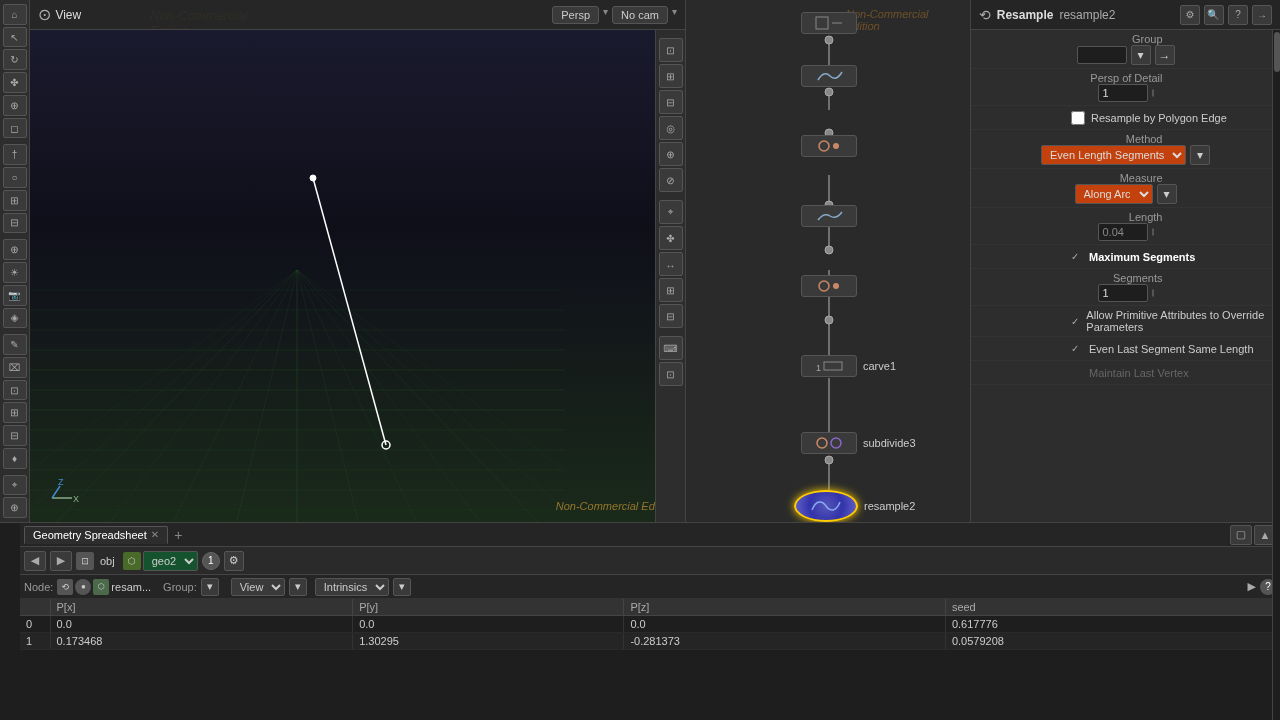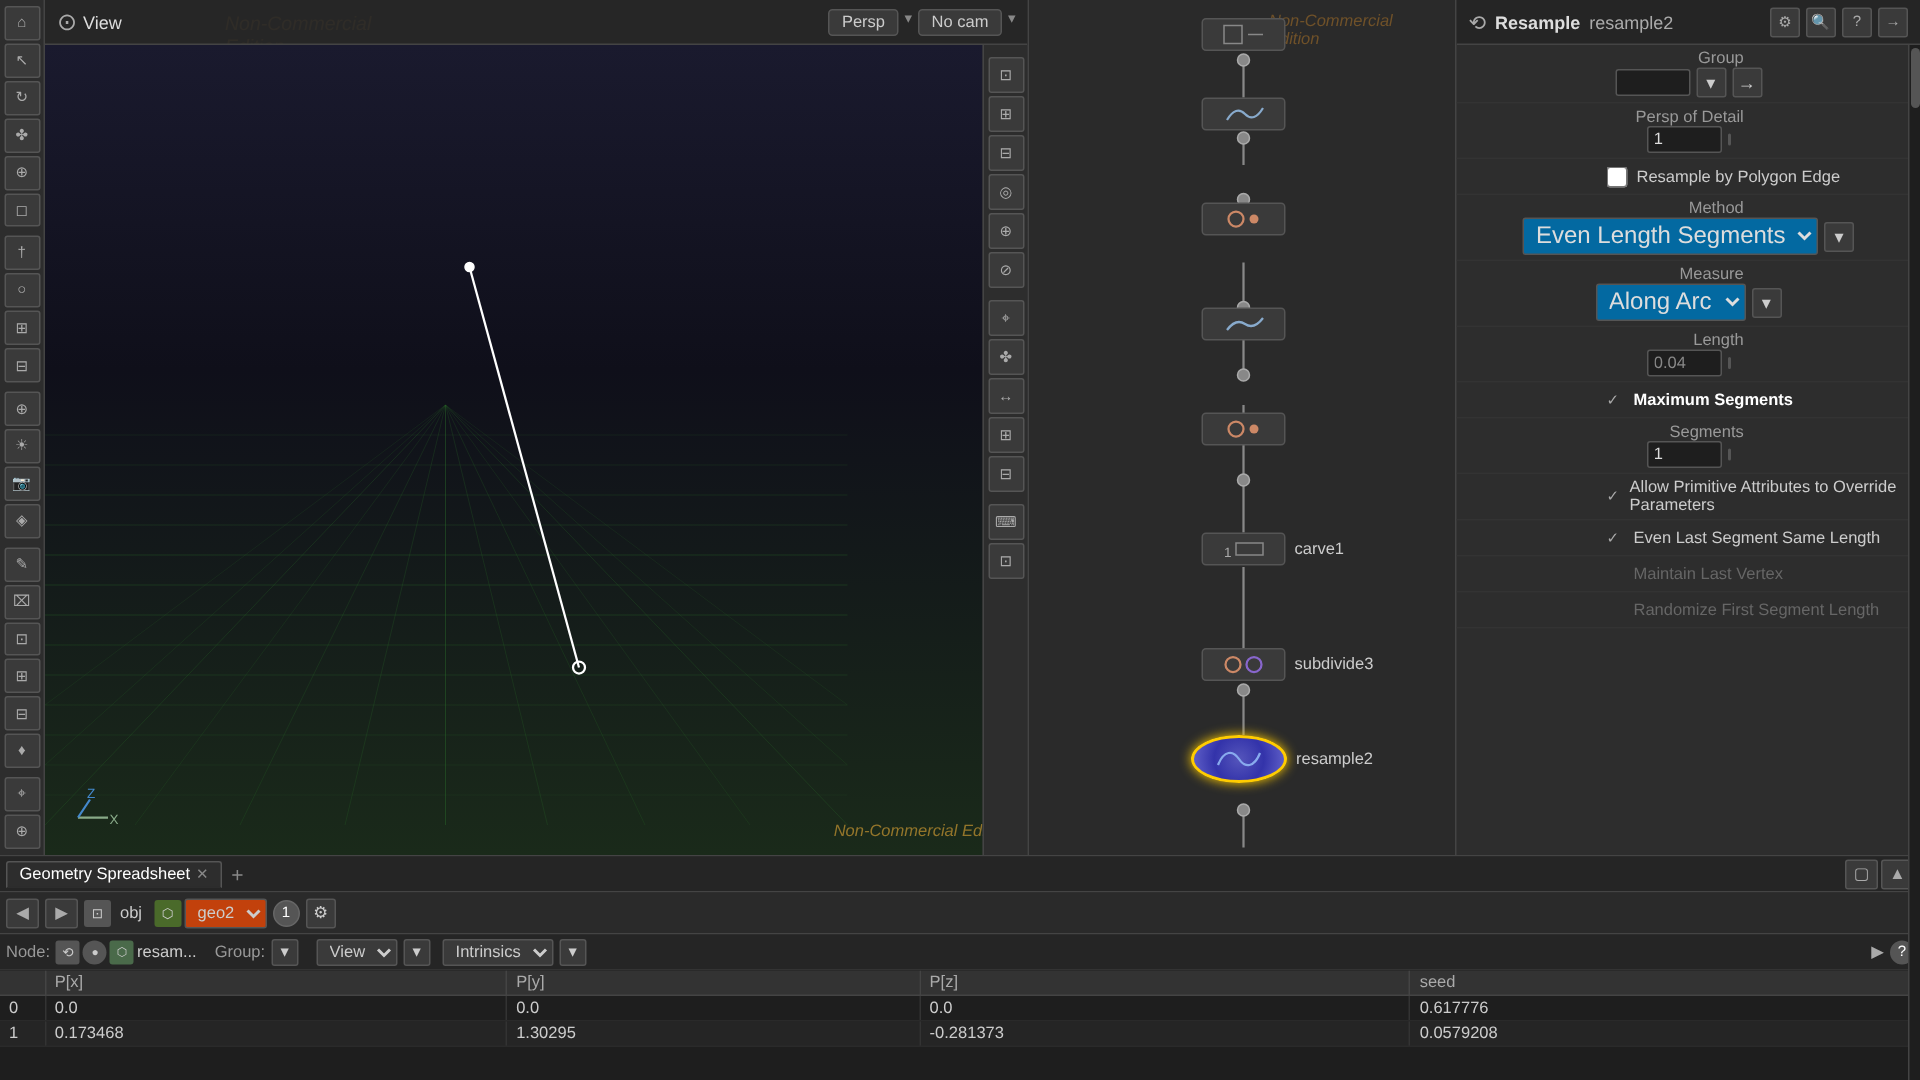--- a/index.html
+++ b/index.html
@@ -1,21 +1,21 @@
 <!DOCTYPE html>
 <html><head>
   <meta charset="utf-8">
   <style>
     * { margin: 0; padding: 0; box-sizing: border-box; }
     body { width: 1280px; height: 720px; overflow: hidden; background: #2a2a2a; font-family: Arial, sans-serif; font-size: 12px; color: #ccc; }
 
     
     .main-container { display: flex; flex-direction: column; width: 1280px; height: 720px; }
     .top-area { display: flex; flex: 1; overflow: hidden; }
-    .bottom-area { height: 150px; background: #1e1e1e; border-top: 1px solid #444; display: flex; flex-direction: column; }
+    .bottom-area { height: 198px; background: #1e1e1e; border-top: 1px solid #444; display: flex; flex-direction: column; padding-left: 20px; }
 
     
     .left-toolbar { width: 30px; background: #2d2d2d; border-right: 1px solid #444; display: flex; flex-direction: column; align-items: center; padding: 4px 0; gap: 2px; }
     .toolbar-btn { width: 24px; height: 24px; background: #3a3a3a; border: 1px solid #555; border-radius: 2px; cursor: pointer; display: flex; align-items: center; justify-content: center; color: #aaa; font-size: 10px; }
 
     
     .viewport { flex: 1; position: relative; background: #1a1a1a; overflow: hidden; }
     .viewport-header { position: absolute; top: 0; left: 0; right: 0; height: 30px; background: rgba(40,40,40,0.9); display: flex; align-items: center; padding: 0 8px; gap: 8px; z-index: 10; border-bottom: 1px solid #444; }
     .viewport-title { color: #ddd; font-size: 12px; display: flex; align-items: center; gap: 4px; }
     .viewport-tools { display: flex; gap: 4px; margin-left: auto; }
@@ -34,37 +34,37 @@
     .props-node-name { color: #aaa; font-size: 12px; }
     .props-icons { margin-left: auto; display: flex; gap: 4px; }
     .props-icon-btn { width: 20px; height: 20px; background: #3a3a3a; border: 1px solid #555; border-radius: 2px; cursor: pointer; display: flex; align-items: center; justify-content: center; color: #aaa; font-size: 10px; }
 
     .props-content { padding: 0; }
     .prop-row { display: flex; align-items: center; padding: 3px 8px; min-height: 26px; border-bottom: 1px solid #333; flex-direction: column; }
     .prop-label { width: 90px; color: #999; font-size: 11px; text-align: right; padding-right: 8px; flex-shrink: 0; }
     .prop-value { flex: 1; display: flex; align-items: center; gap: 4px; }
     .prop-input { background: #1e1e1e; border: 1px solid #555; border-radius: 2px; color: #ddd; padding: 2px 4px; font-size: 11px; width: 50px; }
     .prop-checkbox { width: 14px; height: 14px; accent-color: #888; }
-    .prop-select { background: #0369a1; border: 1px solid #555; border-radius: 2px; color: #ddd; padding: 2px 4px; font-size: 16px; flex: 1; }
+    .prop-select { background: #c2410c; border: 1px solid #555; border-radius: 2px; color: #ddd; padding: 2px 4px; font-size: 11px; flex: 1; }
     .prop-checkbox-row { display: flex; align-items: center; padding: 3px 8px 3px 100px; min-height: 24px; gap: 6px; border-bottom: 1px solid #333; }
     .prop-checkbox-label { color: #ccc; font-size: 11px; }
     .prop-checkbox-label.bold { font-weight: bold; color: #fff; }
     .prop-checkbox-label.dimmed { color: #666; }
     .checkmark { color: #aaa; font-size: 10px; width: 12px; }
 
     
     .bottom-tabs { height: 24px; background: #252525; display: flex; align-items: center; padding: 0 4px; gap: 2px; border-bottom: 1px solid #444; }
     .tab-item { padding: 2px 8px; background: #3a3a3a; border: 1px solid #555; border-radius: 2px 2px 0 0; color: #ccc; font-size: 11px; cursor: pointer; display: flex; align-items: center; gap: 4px; }
     .tab-item.active { background: #2d2d2d; border-bottom-color: #2d2d2d; color: #fff; }
     .tab-close { color: #888; font-size: 10px; cursor: pointer; }
     .tab-add { color: #888; font-size: 14px; cursor: pointer; padding: 0 4px; }
 
     .spreadsheet-toolbar { height: 28px; background: #2a2a2a; display: flex; align-items: center; padding: 0 4px; gap: 4px; border-bottom: 1px solid #444; }
     .spread-btn { width: 22px; height: 20px; background: #3a3a3a; border: 1px solid #555; border-radius: 2px; cursor: pointer; display: flex; align-items: center; justify-content: center; color: #aaa; font-size: 11px; }
-    .spread-select { background: #c2410c; border: 1px solid #555; border-radius: 2px; color: #ccc; padding: 2px 4px; font-size: 11px; }
+    .spread-select { background: #14532d; border: 1px solid #555; border-radius: 2px; color: #ccc; padding: 2px 4px; font-size: 11px; }
     .spread-circle { width: 18px; height: 18px; border-radius: 50%; background: #555; border: 1px solid #666; display: flex; align-items: center; justify-content: center; color: #fff; font-size: 10px; }
 
     .spreadsheet-node-row { height: 24px; background: #252525; display: flex; align-items: center; padding: 0 4px; gap: 4px; border-bottom: 1px solid #333; font-size: 11px; }
     .node-label { color: #999; }
     .node-val { color: #ccc; }
     .node-icon { width: 16px; height: 16px; background: #555; border-radius: 2px; display: flex; align-items: center; justify-content: center; font-size: 9px; }
     .group-label { color: #999; }
     .view-select { background: #3a3a3a; border: 1px solid #555; border-radius: 2px; color: #ccc; padding: 1px 4px; font-size: 11px; }
     .intrinsics-select { background: #3a3a3a; border: 1px solid #555; border-radius: 2px; color: #ccc; padding: 1px 4px; font-size: 11px; }
     .play-btn { color: #aaa; cursor: pointer; }
@@ -406,24 +406,20 @@
         <div class="prop-checkbox-row">
           <span class="checkmark">✓</span>
           <span class="prop-checkbox-label">Even Last Segment Same Length</span>
         </div>
 
         <div class="prop-checkbox-row">
           <span class="checkmark" style="color:transparent;"></span>
           <span class="prop-checkbox-label dimmed">Maintain Last Vertex</span>
         </div>
 
-        <div class="prop-checkbox-row">
-          <span class="checkmark" style="color:transparent;"></span>
-          <span class="prop-checkbox-label dimmed">Randomize First Segment Length</span>
-        </div>
       </div>
 
       <div style="position:absolute;right:0;top:30px;width:8px;background:#1e1e1e;height:calc(100% - 30px);border-left:1px solid #444;">
         <div style="width:6px;height:40px;background:#555;border-radius:3px;margin:2px auto;"></div>
       </div>
     </div>
 
   </div>
 
   <div class="bottom-area">

